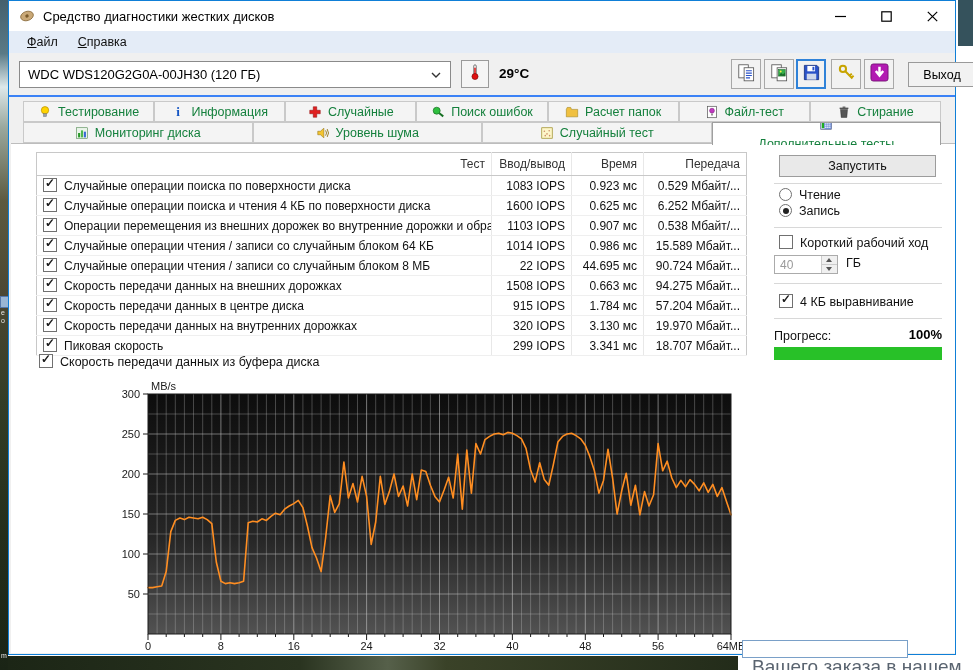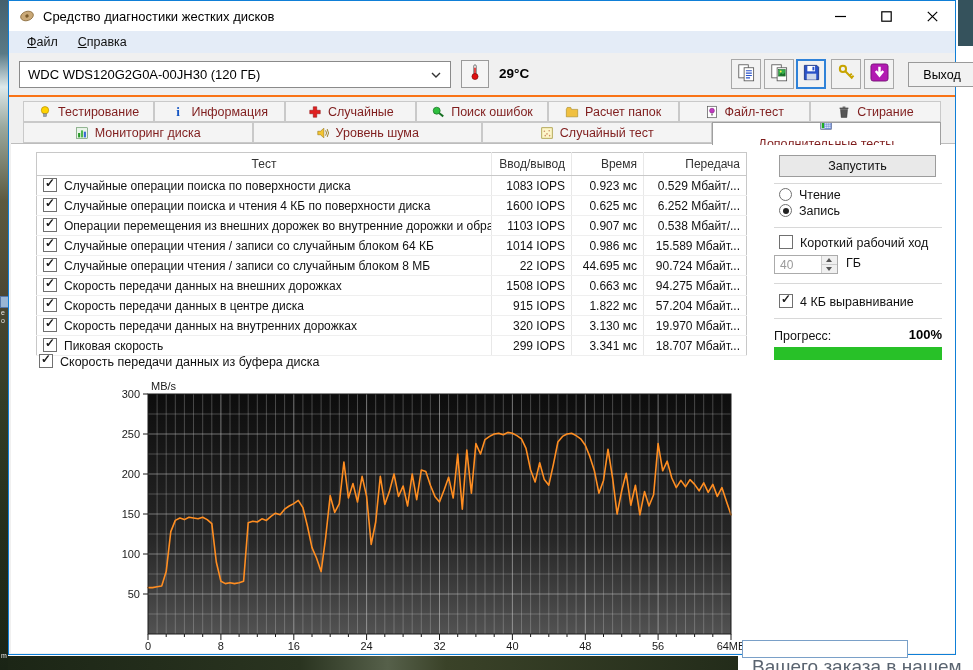--- a/index.html
+++ b/index.html
@@ -23,51 +23,51 @@
   .window{position:absolute;left:8px;top:0;width:948px;height:655px;box-sizing:border-box;
     border:1px solid #0f7fd7;background:#f0f0f0;z-index:2;}
   .titlebar{height:30px;background:#fff;display:flex;align-items:center;padding-left:10px;}
   .title-icon{width:16px;height:16px;margin-right:8px;}
   .title-text{font-size:13px;color:#000;}
   .win-controls{margin-left:auto;display:flex;height:30px;}
   .win-btn{width:46px;height:30px;display:flex;align-items:center;justify-content:center;}
   .menubar{height:22px;background:#e4ecf7;display:flex;align-items:center;padding-left:8px;font-size:12.5px;color:#111;}
   .menu-item{padding:2px 10px;}
   .menu-item .u{text-decoration:underline;}
-  .toolbar{position:relative;height:42px;background:#f0f0f0;border-bottom:2px solid #f97316;}
+  .toolbar{position:relative;height:42px;background:#f0f0f0;border-bottom:2px solid #3b82f6;}
   .combo{position:absolute;left:10px;top:8px;width:432px;height:27px;box-sizing:border-box;border:1px solid #8a8a8a;
     background:#fff;font-size:13px;display:flex;align-items:center;padding-left:8px;color:#000;}
   .combo .chev{margin-left:auto;width:16px;height:16px;margin-right:6px;}
   .thermo-btn{position:absolute;left:452px;top:7px;width:28px;height:28px;box-sizing:border-box;border:1px solid #9a9a9a;
     background:#f5f5f5;display:flex;align-items:center;justify-content:center;}
   .thermo-btn svg{width:18px;height:18px;}
   .temp{position:absolute;left:490px;top:13px;font-size:13.5px;font-weight:bold;color:#000;}
   .tool-btn{position:absolute;top:6px;width:30px;height:30px;box-sizing:border-box;border:1px solid #a8a8a8;
     background:#f2f2f2;display:flex;align-items:center;justify-content:center;}
   .tool-btn svg{width:19px;height:19px;}
   .tool-btn.focused{border:2px solid #2f82d8;}
   .exit-btn{position:absolute;left:899px;top:9px;width:68px;height:25px;box-sizing:border-box;border:1px solid #9a9a9a;
     background:#f2f2f2;font-size:12.5px;display:flex;align-items:center;justify-content:center;}
   
   .tabsbar{height:46px;background:#f0f0f0;padding:4px 14px 0;box-sizing:border-box;}
   .tabrow{display:flex;height:21px;}
-  .tab{flex:1;display:flex;align-items:center;justify-content:center;gap:6px;font-size:12.5px;color:#7f1d1d;
+  .tab{flex:1;display:flex;align-items:center;justify-content:center;gap:6px;font-size:12.5px;color:#15803d;
     background:#f4f4f4;border:1px solid #c9c9c9;box-sizing:border-box;height:21px;white-space:nowrap;overflow:hidden;}
   .tab.active{background:#fff;border-color:#9f9f9f;border-bottom:none;height:23px;margin-bottom:-2px;position:relative;z-index:3;flex-direction:column;}
   .tab .ticon{width:14px;height:14px;flex:0 0 14px;}
   .tab .ticon svg{width:14px;height:14px;display:block;}
   
   .page{position:absolute;left:2px;top:142px;width:944px;height:509px;background:#fff;border-top:1px solid #bdbdbd;}
   
   .tbl{position:absolute;left:25px;top:8px;width:710px;border-collapse:collapse;font-size:12px;color:#111;
     border:1px solid #c8c8c8;table-layout:fixed;}
   .tbl th{font-weight:normal;color:#333;border-bottom:1px solid #c8c8c8;padding:4px 6px;height:14px;}
   .tbl td{padding:2px 6px;height:15px;border-bottom:1px solid #efefef;white-space:nowrap;overflow:hidden;}
   .tbl th.num,.tbl td.num{text-align:right;border-left:1px solid #e8e8e8;}
-  .tbl th:first-child{text-align:center;margin-left:20px;}
+  .tbl th:first-child{text-align:right;margin-left:20px;}
   .cb{display:inline-block;width:12px;height:12px;background:#fff;border:1px solid #707070;position:relative;
     vertical-align:-2px;margin-right:7px;box-sizing:content-box;}
   .cb.checked::after{content:"\2713";position:absolute;left:1px;top:-2px;font-size:12px;font-weight:bold;color:#1a1a1a;line-height:12px;}
   .rb{display:inline-block;width:13px;height:13px;border:1px solid #707070;border-radius:50%;background:#fff;
     position:relative;vertical-align:-2px;margin-right:7px;box-sizing:border-box;}
   .rb.selected::after{content:"";position:absolute;left:2.5px;top:2.5px;width:6px;height:6px;border-radius:50%;background:#222;}
   
   .run-btn{position:absolute;left:768px;top:11px;width:157px;height:22px;box-sizing:border-box;
     border:1px solid #9c9c9c;background:#e9e9e9;font-size:12.5px;display:flex;align-items:center;justify-content:center;color:#111;}
   .sep{position:absolute;left:763px;width:168px;height:1px;background:#d8d8d8;}
@@ -367,21 +367,21 @@
             </tr>
             <tr>
               <td><span class="cb checked"></span><span>Скорость передачи данных на внешних дорожках</span></td>
               <td class="num">1508 IOPS</td>
               <td class="num">0.663 мс</td>
               <td class="num">94.275 Мбайт...</td>
             </tr>
             <tr>
               <td><span class="cb checked"></span><span>Скорость передачи данных в центре диска</span></td>
               <td class="num">915 IOPS</td>
-              <td class="num">1.822 мс</td>
+              <td class="num">1.784 мс</td>
               <td class="num">57.204 Мбайт...</td>
             </tr>
             <tr>
               <td><span class="cb checked"></span><span>Скорость передачи данных на внутренних дорожках</span></td>
               <td class="num">320 IOPS</td>
               <td class="num">3.130 мс</td>
               <td class="num">19.970 Мбайт...</td>
             </tr>
             <tr>
               <td><span class="cb checked"></span><span>Пиковая скорость</span></td>

